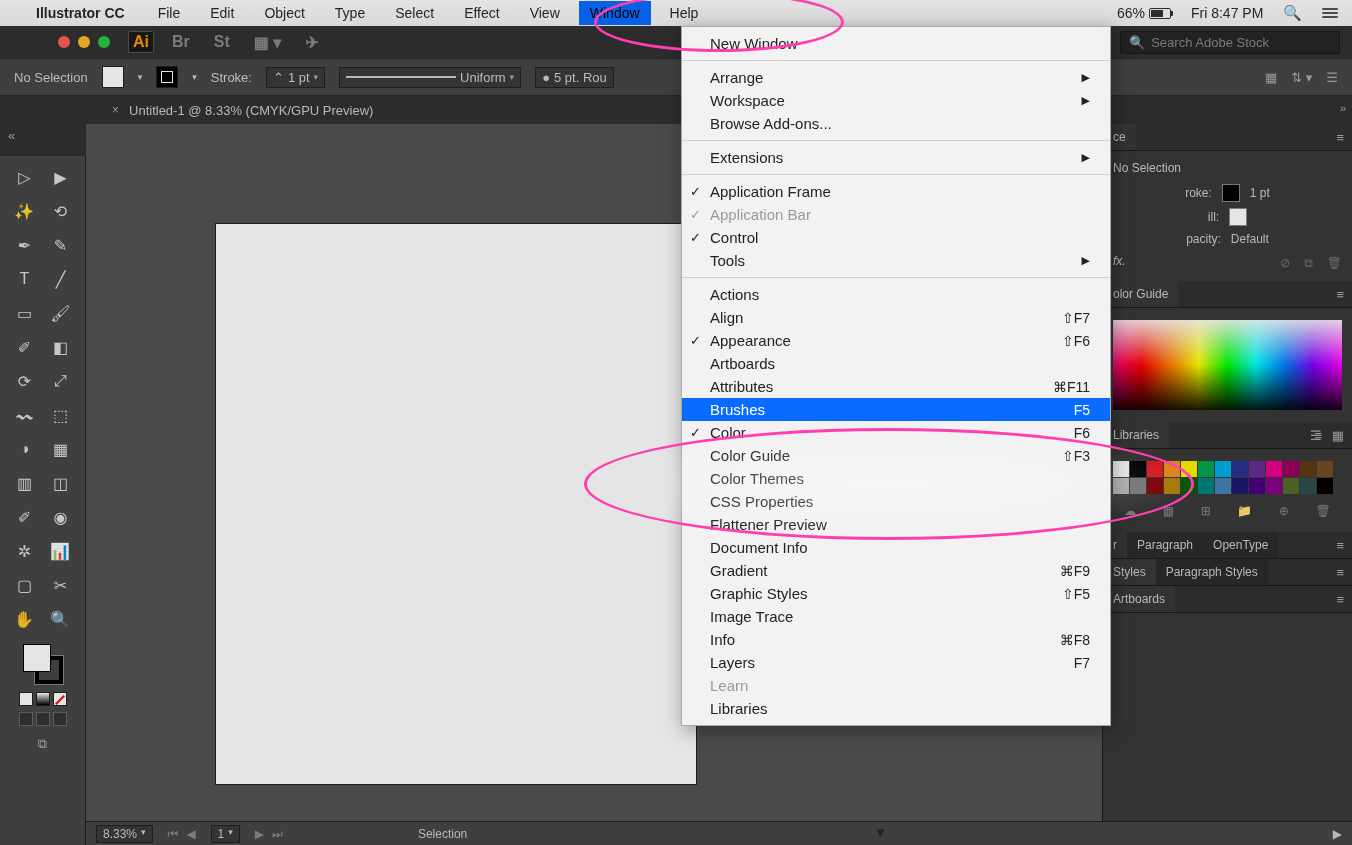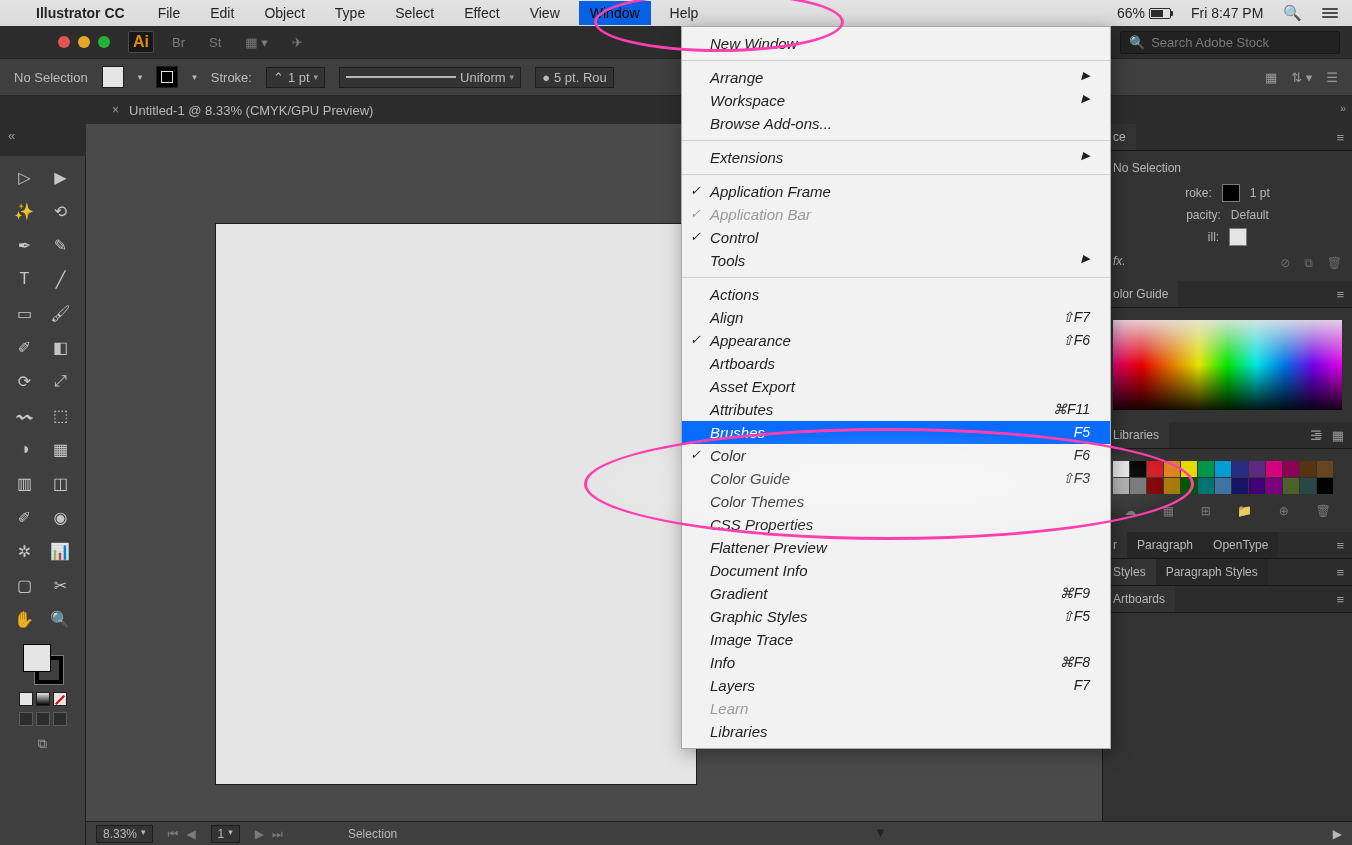--- a/index.html
+++ b/index.html
@@ -19,21 +19,21 @@
 .menubar .glass{font-size:15px;}
 .menubar .lines{display:inline-flex;flex-direction:column;gap:2px;}
 .menubar .lines span{display:block;width:16px;height:2px;background:#555;border-radius:1px;}
 
 
 .ai-top { height:32px; background:#323232; display:flex; align-items:center; padding-left:10px; gap:12px;margin-left:48px; }
 .traffic { display:flex; gap:8px; align-items:center; margin-right:6px; }
 .traffic span{display:inline-block;width:12px;height:12px;border-radius:50%;}
 .traffic .r{background:#ff5f57;} .traffic .y{background:#febc2e;} .traffic .g{background:#28c840;}
 .ai-logo{color:#ff9a00;font-weight:700;font-size:16px;border:1px solid #555;padding:1px 4px;border-radius:2px;background:#1a1a1a;}
-.ai-iconbtn{color:#888;font-size:13px;padding:3px 6px;}
+.ai-iconbtn{color:#888;font-size:16px;padding:3px 6px;font-weight:bold;}
 .ai-search{margin-left:auto;display:flex;align-items:center;gap:6px;background:#262626;border:1px solid #1a1a1a;padding:3px 8px;width:220px;color:#888;border-radius:2px;margin-right:12px;}
 
 
 .controlbar{height:38px;background:#474747;border-top:1px solid #2a2a2a;border-bottom:1px solid #2a2a2a;display:flex;align-items:center;padding:0 14px;gap:14px;color:#d0d0d0;}
 .controlbar .swatch{width:22px;height:22px;background:#fff;border:1px solid #222;}
 .controlbar .swatch2{width:22px;height:22px;background:#000;border:1px solid #222;position:relative;}
 .controlbar .swatch2::after{content:"";position:absolute;inset:4px;border:1px solid #fff;}
 .controlbar .dd{display:flex;align-items:center;gap:4px;background:#3a3a3a;border:1px solid #222;padding:2px 6px;}
 .controlbar .dd .chev{font-size:9px;color:#aaa;}
 .controlbar .strokeline{width:110px;height:14px;display:flex;align-items:center;}
@@ -73,21 +73,21 @@
 .swgrid span{width:16px;height:16px;}
 .swrow2{display:flex;gap:12px;color:#888;padding:6px 4px;justify-content:space-around;}
 
 
 .status{position:absolute;bottom:0;left:86px;right:0;height:24px;background:#474747;border-top:1px solid #222;display:flex;align-items:center;padding:0 10px;gap:12px;color:#ccc;font-size:12px;}
 .status .dd{background:#3a3a3a;border:1px solid #222;padding:1px 6px;display:flex;gap:4px;}
 .status .navbtns{display:flex;gap:2px;} .status .navbtns span{padding:0 3px;color:#888;}
 
 
 .dropdown{position:absolute;left:681px;top:26px;width:430px;background:#f2f2f2;border:1px solid #aaa;box-shadow:2px 4px 18px rgba(0,0,0,.35);font-size:15px;color:#222;padding:5px 0;z-index:50;}
-.dropdown .it{display:flex;padding:3px 20px 3px 28px;position:relative;cursor:default;font-style:italic;}
+.dropdown .it{display:flex;align-items:center;padding:3px 20px 3px 28px;position:relative;cursor:default;}
 .dropdown .it.sel{background:#0a6cff;color:#fff;}
 .dropdown .it .chk{position:absolute;left:8px;font-size:13px;}
 .dropdown .it .sc{margin-left:auto;font-size:14px;}
 .dropdown .it .sub{margin-left:auto;font-size:11px;}
 .dropdown .it.dis{color:#9a9a9a;}
 .dropdown hr{border:none;border-top:1px solid #cfcfcf;margin:5px 0;}
 
 
 .ellipse{position:absolute;border:3px solid #ff3fb0;border-radius:50%;pointer-events:none;z-index:60;}
 .ellipse.e1{left:594px;top:-8px;width:250px;height:60px;}
@@ -246,26 +246,26 @@
       <span class="menu">≡</span>
     </div>
   <div class="pbody">
     <div style="padding:2px 0 6px;">No Selection</div>
     <div class="row">
         <span>roke:</span>
         <span class="sw"></span>
         <span>1 pt</span>
       </div>
     <div class="row">
+        <span>ill:</span>
+        <span class="sw" style="background:#fff;"></span>
+      </div>
+    <div class="row">
         <span>pacity:</span>
         <span>Default</span>
-      </div>
-    <div class="row">
-        <span>ill:</span>
-        <span class="sw" style="background:#fff;"></span>
       </div>
     <div class="row">
         <span style="font-style:italic;">fx.</span>
       <div class="iconrow" style="flex:1;">
           <span>⊘</span>
           <span>⧉</span>
           <span>🗑</span>
         </div>
     </div>
   </div>
@@ -347,21 +347,21 @@
       <span>◀</span>
     </div>
   <span class="dd">
       <span>1</span>
       <span class="chev-sm">▾</span>
     </span>
   <div class="navbtns">
       <span>▶</span>
       <span>⏭</span>
     </div>
-  <span style="margin-left:50px;">Selection</span>
+  <span style="margin-left:120px;">Selection</span>
   <span style="margin-left:auto;">▶</span>
 </div>
 
 <div class="dim"></div>
 
 <div class="dropdown" id="dropdown">
     <div class="it">
       <span>New Window</span>
     </div>
     <hr>
@@ -408,23 +408,20 @@
     </div>
     <div class="it">
       <span class="chk">✓</span>
       <span>Appearance</span>
       <span class="sc">⇧F6</span>
     </div>
     <div class="it">
       <span>Artboards</span>
     </div>
     <div class="it">
-      <span>Asset Export</span>
-    </div>
-    <div class="it">
       <span>Attributes</span>
       <span class="sc">⌘F11</span>
     </div>
     <div class="it sel">
       <span>Brushes</span>
       <span class="sc">F5</span>
     </div>
     <div class="it">
       <span class="chk">✓</span>
       <span>Color</span>

